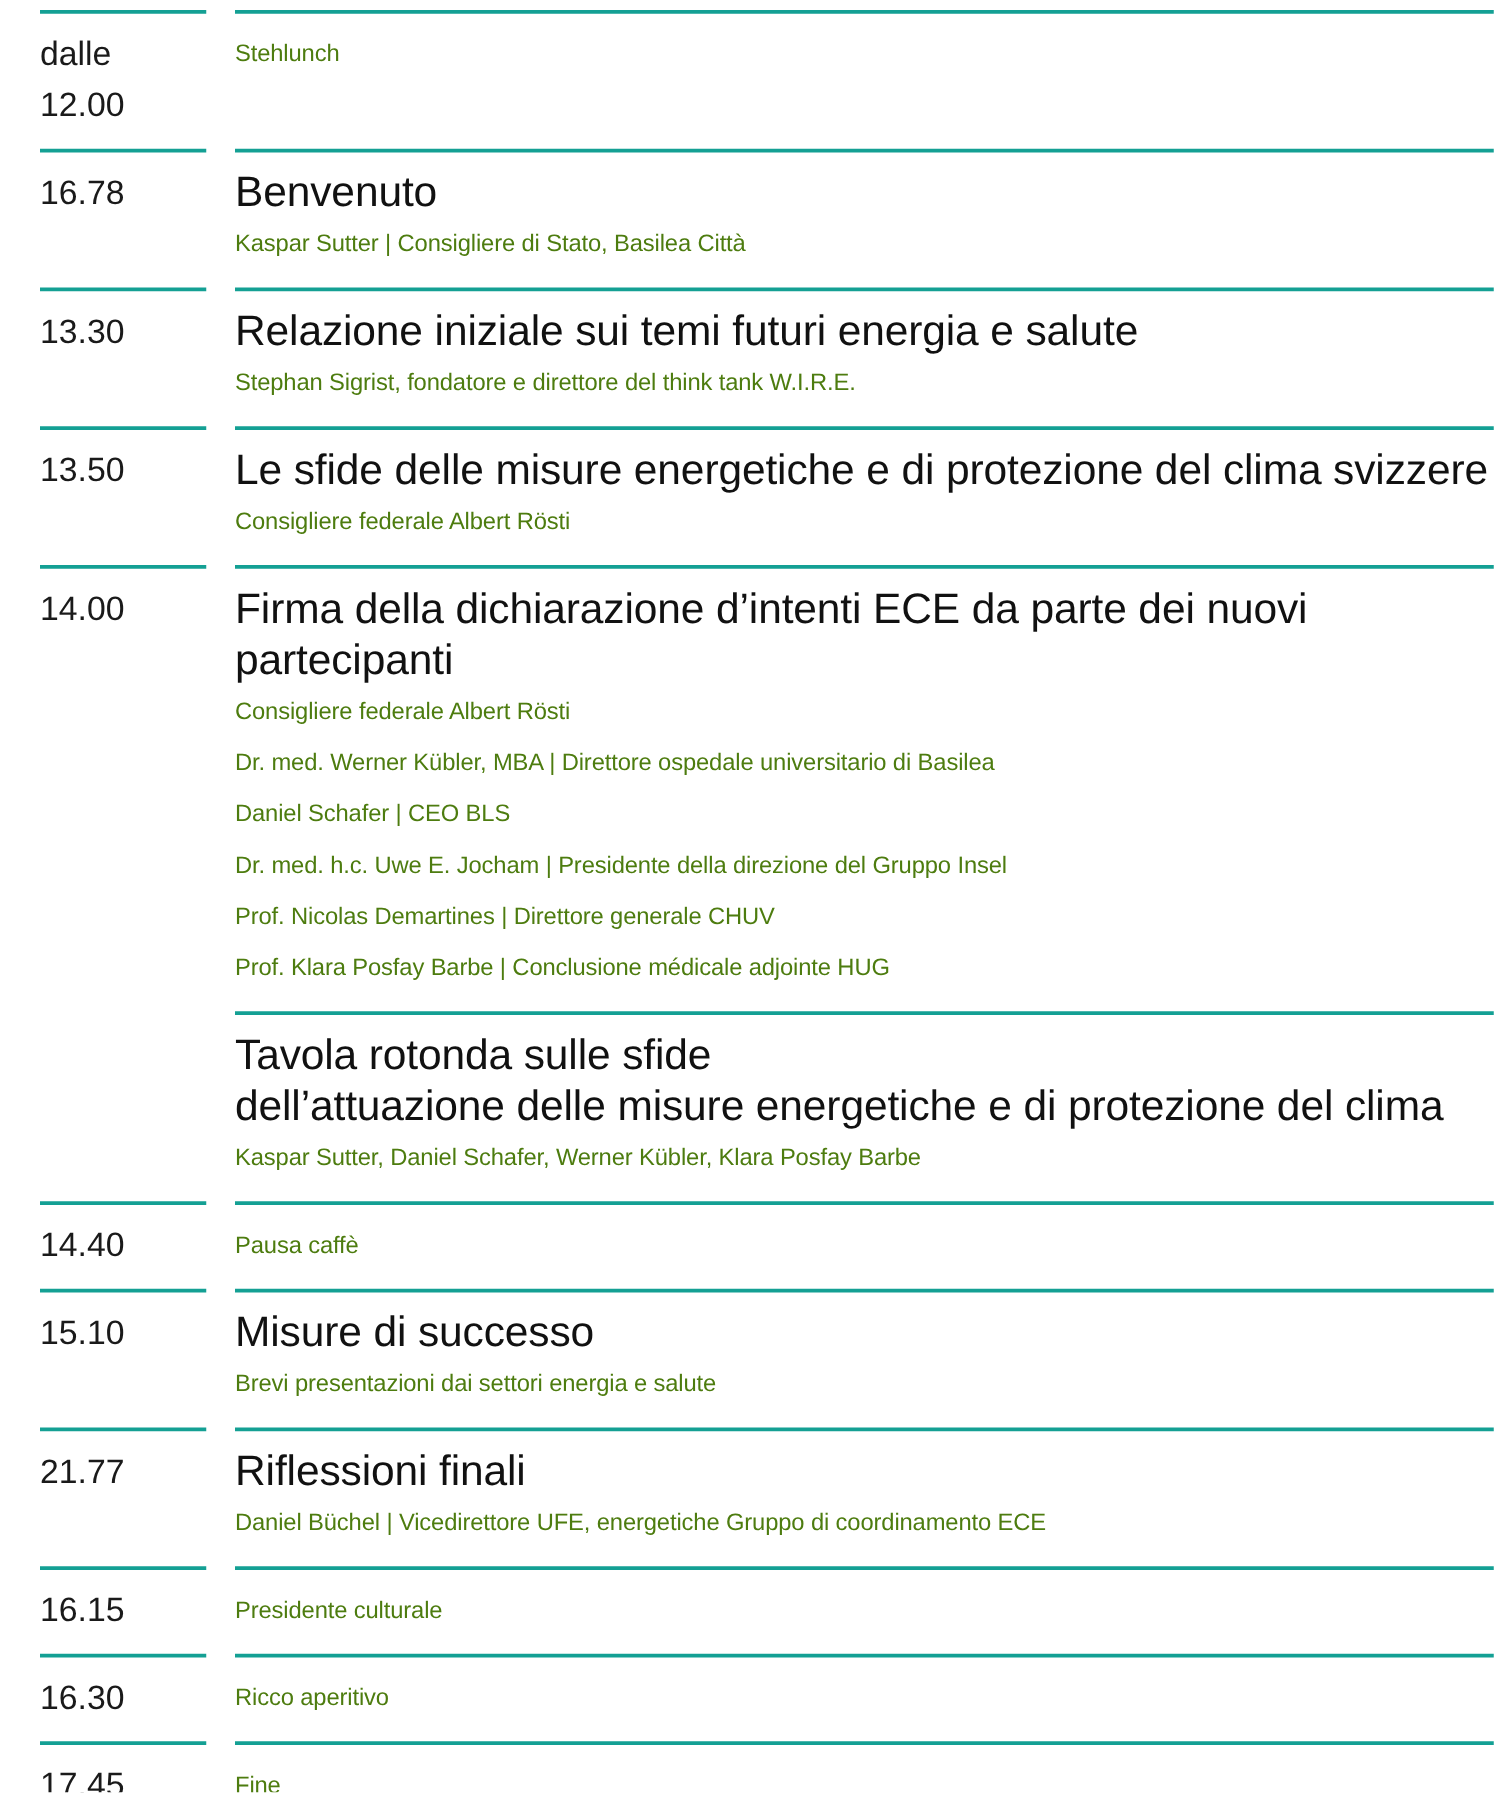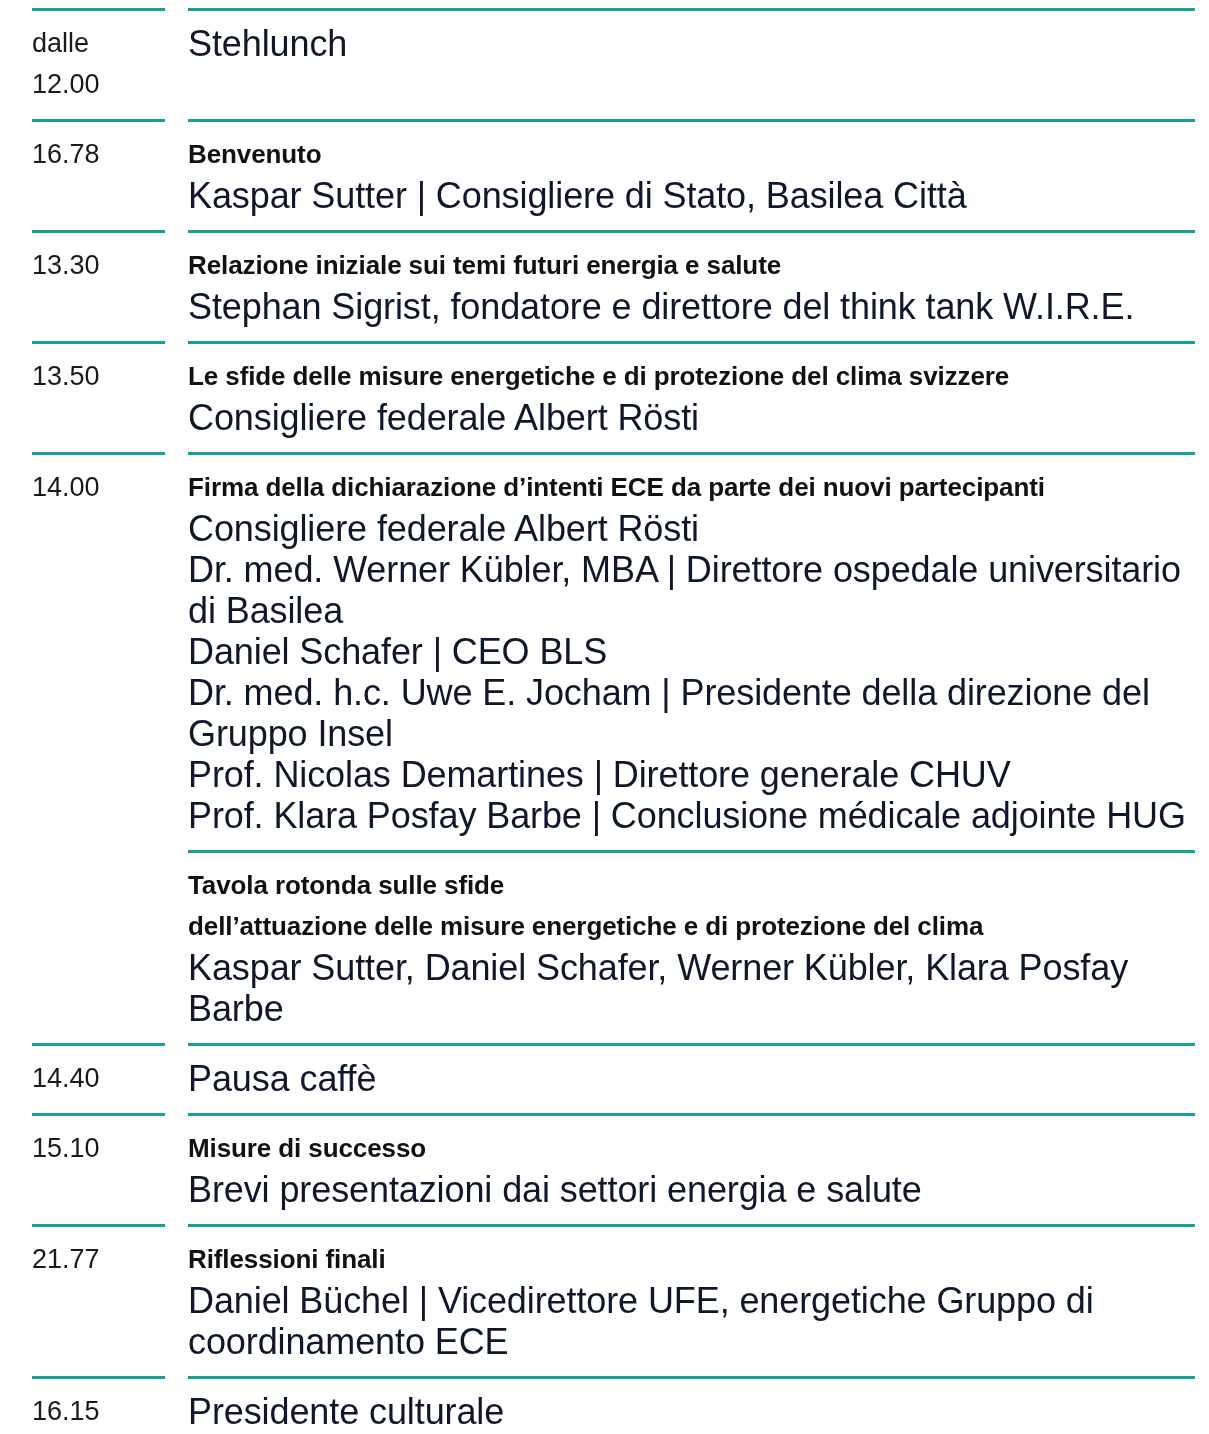--- a/index.html
+++ b/index.html
@@ -77,32 +77,32 @@
   .time {
     font-size: 27px;
     line-height: 41px;
     color: #1a1a1a;
     font-weight: 400;
     white-space: nowrap;
   }
   .time .t-line { display: block; }
 
   .title {
-    font-size: 26px;
+    font-size: 34px;
     line-height: 41px;
-    font-weight: 700;
+    font-weight: 400;
     color: #111111;
     letter-spacing: -0.1px;
   }
 
   .sub {
-    font-size: 36px;
+    font-size: 19px;
     line-height: 41px;
     font-weight: 400;
-    color: #0f172a;
+    color: #4d7c0f;
     letter-spacing: -0.1px;
   }
 
   .cell-pad-top { padding-top: 12px; }
   .cell-pad-bot { padding-bottom: 14px; }
 </style>
 </head>
 <body>
 
 <div class="page">

